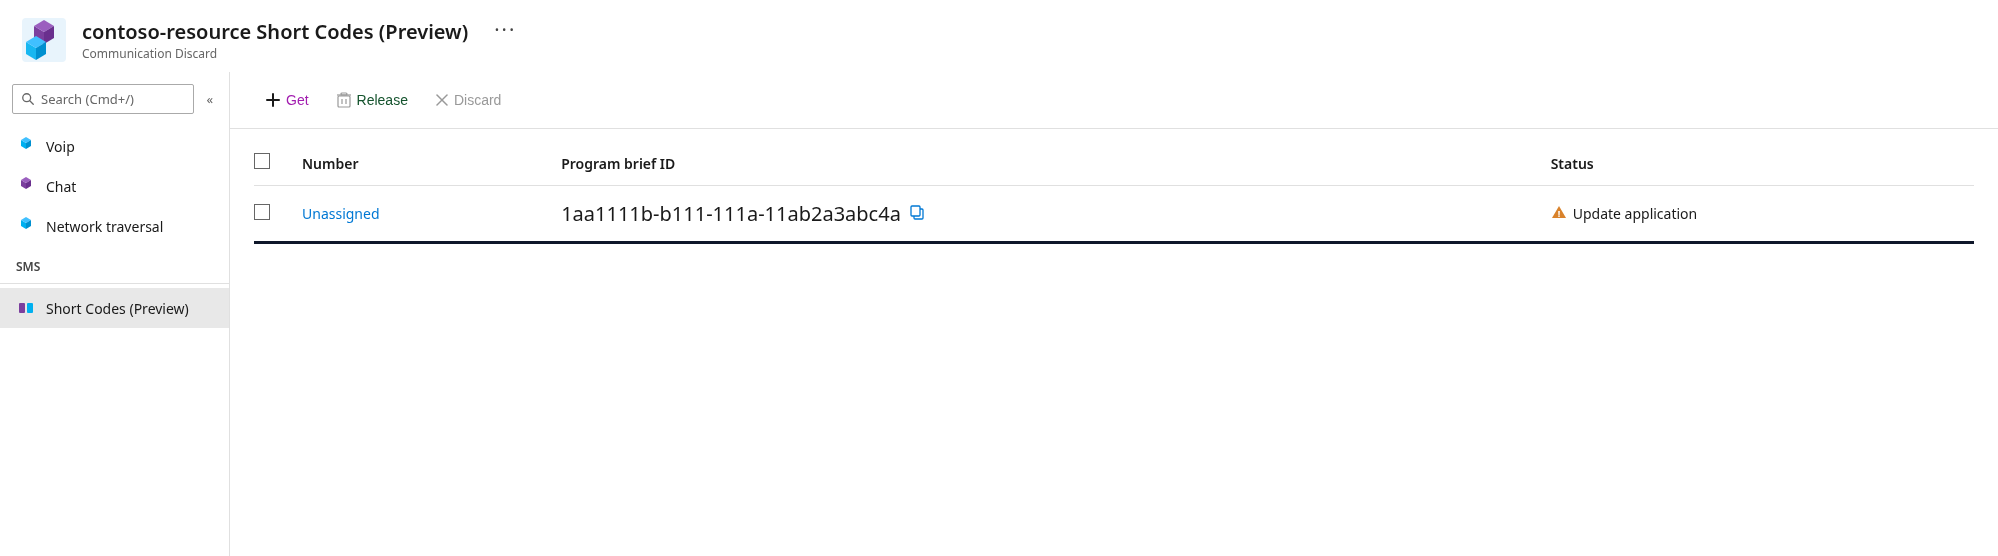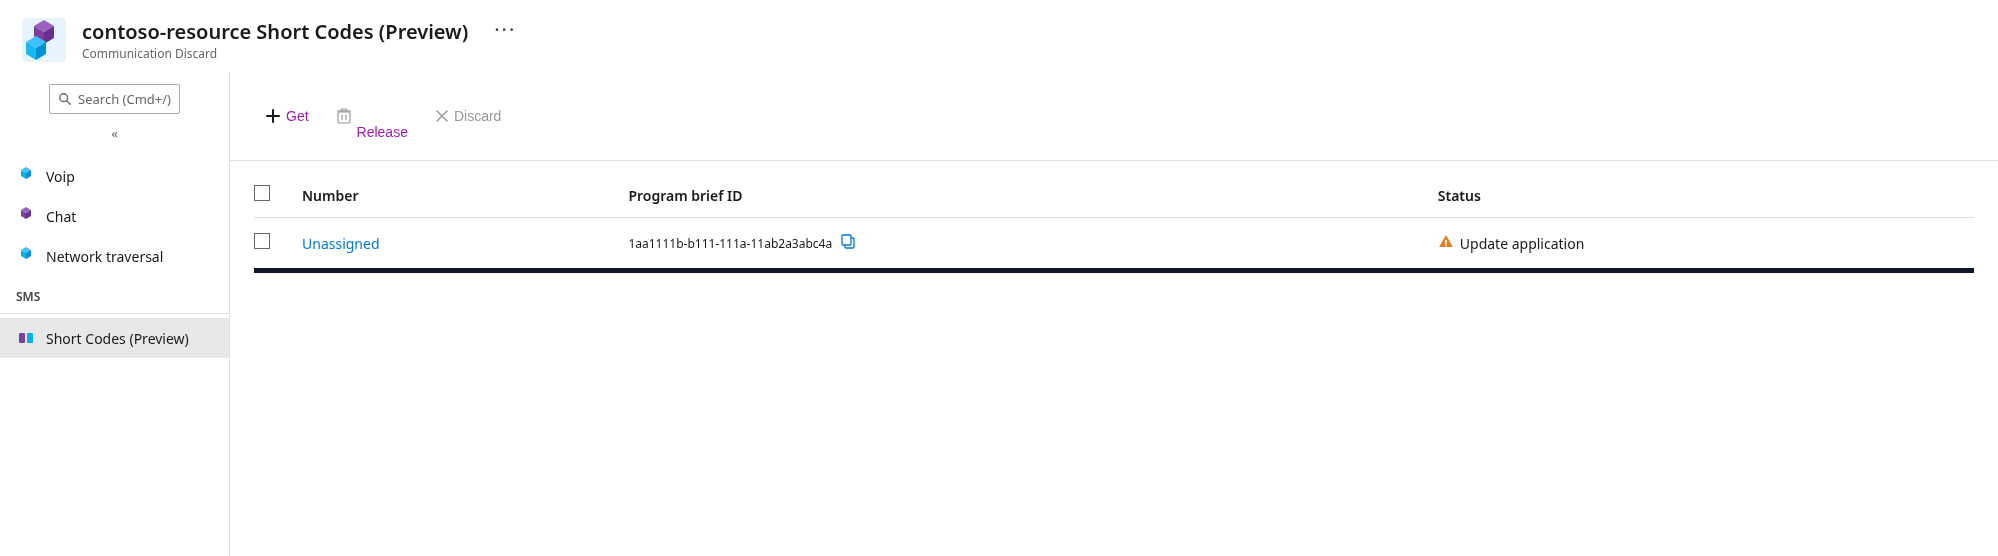--- a/index.html
+++ b/index.html
@@ -67,21 +67,20 @@
       flex-direction: column;
       border-right: 1px solid #e0e0e0;
       padding: 8px 0;
       background: #fff;
     }
     .search-row {
       display: flex;
       align-items: center;
       padding: 4px 12px 12px 12px;
       gap: 8px;
-      flex-direction: column;
     }
     .search-box {
       display: flex;
       align-items: center;
       border: 1px solid #aaa;
       border-radius: 2px;
       padding: 5px 8px;
       gap: 6px;
       flex: 1;
       background: #fff;
@@ -186,42 +185,42 @@
       padding: 8px 12px 12px 12px;
       font-weight: 600;
       font-size: 14px;
       color: #1a1a1a;
       border-bottom: 1px solid #e0e0e0;
     }
     .data-table td {
       padding: 14px 12px;
       font-size: 14px;
       color: #1a1a1a;
-      border-bottom: 5px solid #0f172a;
+      border-bottom: 3px solid #0f172a;
       vertical-align: middle;
     }
     .checkbox-cell {
       width: 36px;
       padding-left: 0 !important;
     }
     .custom-checkbox {
       width: 16px;
       height: 16px;
       border: 1px solid #666;
       display: inline-block;
       background: #fff;
       cursor: pointer;
     }
     .link-cell {
       color: #0078d4;
       cursor: pointer;
       text-decoration: none;
     }
     .id-cell {
-      font-size: 12px;
+      font-size: 20px;
       display: flex;
       align-items: center;
       gap: 8px;
     }
     .copy-icon {
       color: #0078d4;
       cursor: pointer;
       font-size: 16px;
     }
     .status-cell {
@@ -325,21 +324,21 @@
       </button>
 
       <button class="toolbar-btn disabled">
         <svg width="14" height="16" viewBox="0 0 14 16">
           <rect x="1" y="4" width="12" height="11" rx="1" fill="none" stroke="#999" stroke-width="1.2"></rect>
           <line x1="0" y1="3" x2="14" y2="3" stroke="#999" stroke-width="1.2"></line>
           <rect x="4" y="1" width="6" height="2" rx="1" fill="none" stroke="#999" stroke-width="1.2"></rect>
           <line x1="5" y1="7" x2="5" y2="12" stroke="#999" stroke-width="1.2"></line>
           <line x1="9" y1="7" x2="9" y2="12" stroke="#999" stroke-width="1.2"></line>
         </svg>
-        <span style="color:#a21caf;margin-top:32px;">Release</span>
+        <span style="color:#14532d;">Release</span>
       </button>
 
       <button class="toolbar-btn disabled">
         <svg width="12" height="12" viewBox="0 0 12 12">
           <line x1="1" y1="1" x2="11" y2="11" stroke="#999" stroke-width="1.5" stroke-linecap="round"></line>
           <line x1="11" y1="1" x2="1" y2="11" stroke="#999" stroke-width="1.5" stroke-linecap="round"></line>
         </svg>
         <span style="color:#999;">Discard</span>
       </button>
     </div>

